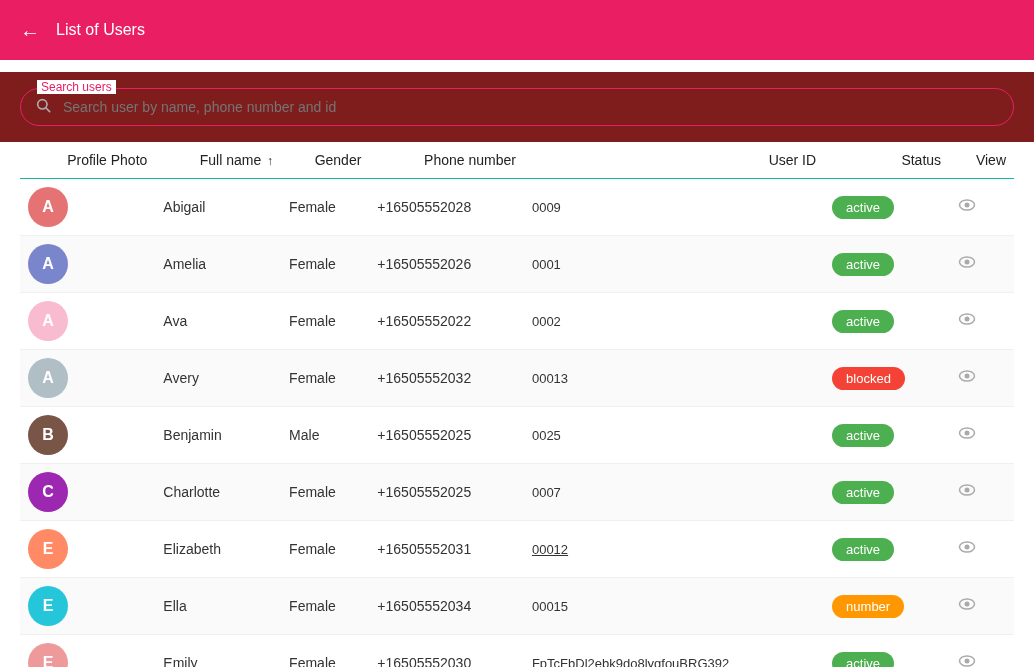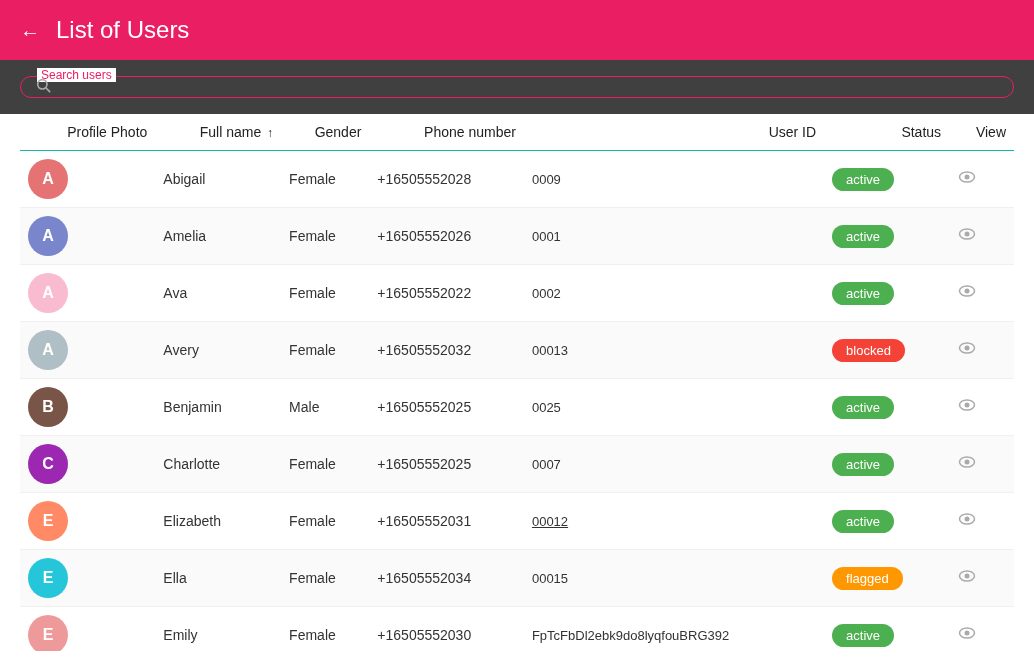--- a/index.html
+++ b/index.html
@@ -15,28 +15,29 @@
       gap: 16px;
     }
     .header-back {
       color: white;
       font-size: 20px;
       cursor: pointer;
       font-weight: bold;
     }
     .header-title {
       color: white;
-      font-size: 24px;
+      font-size: 16px;
       font-weight: 500;
     }
 
     
     .search-container {
       padding: 16px 20px;
-      background: #404040;
+      background: #7f1d1d;
+      margin-top: 12px;
     }
     .search-box {
       position: relative;
       border: 1.5px solid #e91e63;
       border-radius: 30px;
       padding: 10px 16px 10px 42px;
       display: flex;
       align-items: center;
     }
     .search-label {
@@ -134,20 +135,21 @@
 
 <div class="search-container">
   <div class="search-box">
     <span class="search-label">Search users</span>
     <span class="search-icon-wrap">
       <svg width="16" height="16" viewBox="0 0 24 24" fill="none" stroke="#aaa" stroke-width="2.5" stroke-linecap="round" stroke-linejoin="round">
         <circle cx="11" cy="11" r="7"></circle>
         <line x1="16.5" y1="16.5" x2="22" y2="22"></line>
       </svg>
     </span>
+    <input class="search-input" type="text" placeholder="Search user by name, phone number and id" style="">
   </div>
 </div>
 
 <div class="table-wrap">
   <table>
     <thead>
       <tr>
         <th>Profile Photo</th>
         <th style="cursor:pointer;">
           <span>Full name</span>
@@ -260,21 +262,21 @@
               </svg></span></td>
         </tr>
         <tr>
           <td>
             <div class="avatar" style="background: rgb(38, 198, 218); color: rgb(255, 255, 255); font-weight: bold; font-size: 16px; display: flex; align-items: center; justify-content: center;">E</div>
           </td>
           <td>Ella</td>
           <td>Female</td>
           <td>+16505552034</td>
           <td style="font-size: 13px; word-break: break-all;">00015</td>
-          <td><span class="badge badge-flagged">flagged</span></td>
+          <td><span class="badge badge-flagged">number</span></td>
           <td><span class="view-icon"><svg width="20" height="20" viewBox="0 0 24 24" fill="none" stroke="#aaa" stroke-width="1.8" stroke-linecap="round" stroke-linejoin="round">
                 <ellipse cx="12" cy="12" rx="9" ry="6"></ellipse>
                 <circle cx="12" cy="12" r="3" fill="#aaa" stroke="none"></circle>
               </svg></span></td>
         </tr>
         <tr>
           <td>
             <div class="avatar" style="background: rgb(239, 154, 154); color: rgb(255, 255, 255); font-weight: bold; font-size: 16px; display: flex; align-items: center; justify-content: center;">E</div>
           </td>
           <td>Emily</td>

